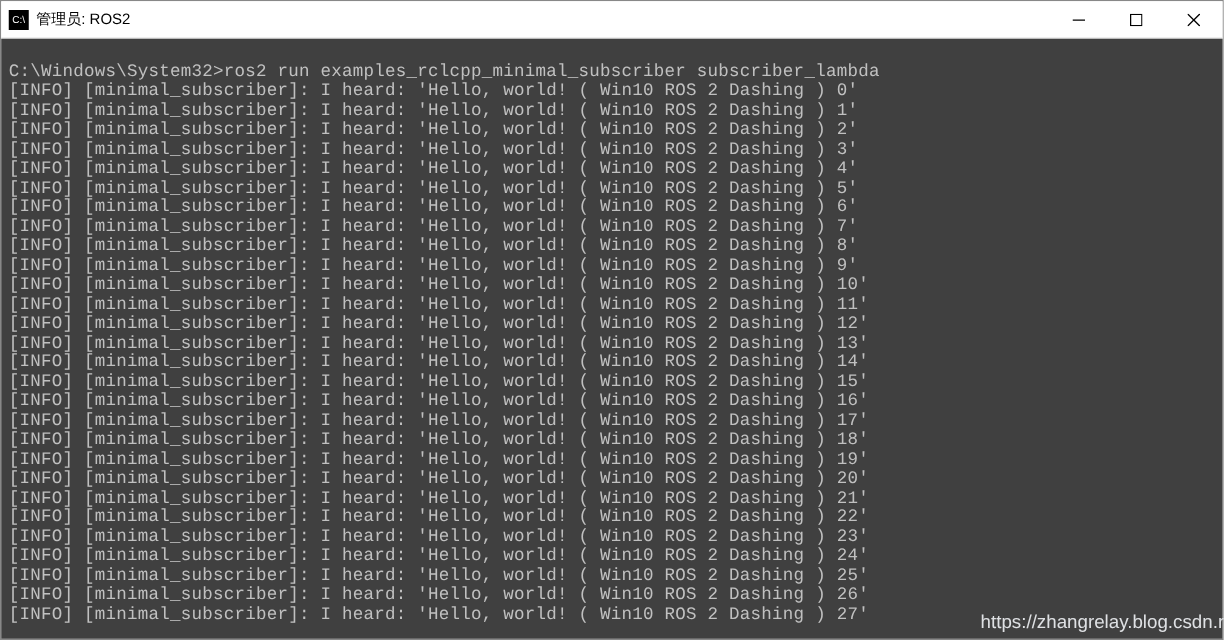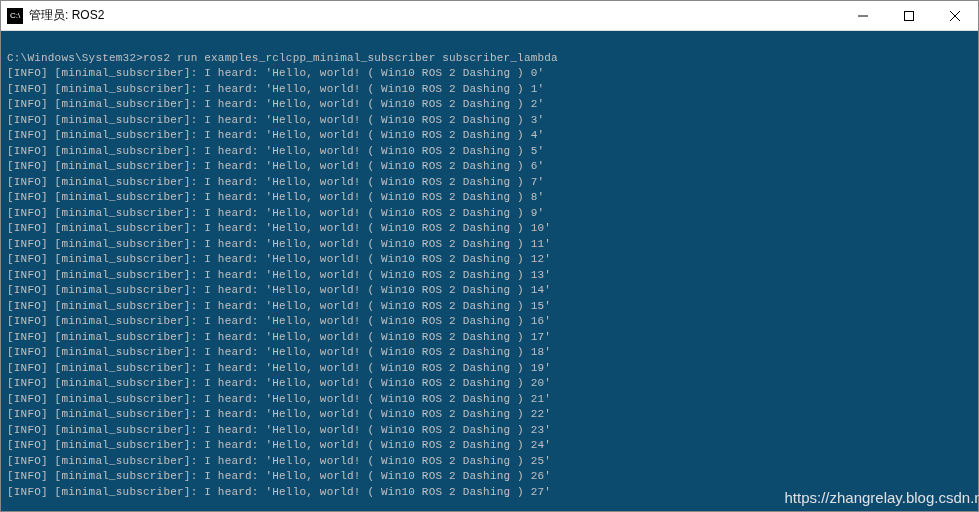--- a/index.html
+++ b/index.html
@@ -13,22 +13,22 @@
       height:30px; background:#fff; border-bottom:1px solid #ddd;
       display:flex; align-items:center; padding:0 0 0 6px;
       font-family:"Segoe UI","Microsoft YaHei",sans-serif; font-size:12px; color:#000;
     }
     .titlebar .icon{width:16px;height:16px;background:#000;display:inline-flex;
       align-items:center;justify-content:center;color:#fff;font-size:8px;margin-right:6px;}
     .titlebar .title{flex:0 0 auto}
     .titlebar .spacer{flex:1}
     .winbtn{width:46px;height:30px;display:flex;align-items:center;justify-content:center;cursor:default}
     .winbtn svg{width:10px;height:10px}
-    .terminal{flex:1;background:#0c4a6e;color:#c0c0c0;padding:4px 6px;
-      font-size:11px;line-height:15.5px;white-space:pre;overflow:hidden;letter-spacing:0.2px}
+    .terminal{flex:1;background:#404040;color:#c0c0c0;padding:4px 6px;
+      font-size:14px;line-height:15.5px;white-space:pre;overflow:hidden;letter-spacing:0.2px}
     .watermark{position:absolute;right:-12px;bottom:6px;color:#dfe1e4;font-family:Arial,sans-serif;font-size:15px;pointer-events:none}
   </style>
 </head>
 <body>
 
 <div class="window">
   <div class="titlebar">
     <span class="icon">C:\</span>
     <span class="title">管理员: ROS2</span>
     <span class="spacer"></span>

